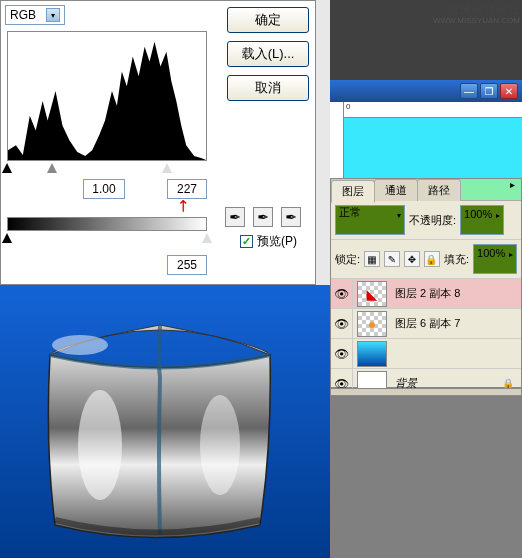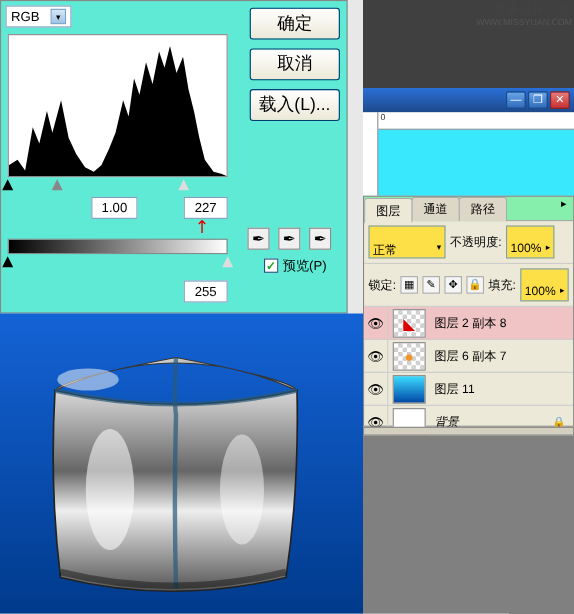--- a/index.html
+++ b/index.html
@@ -9,21 +9,21 @@
       background: #e8e8e8;
       width: 522px;
       height: 558px;
       overflow: hidden;
       position: relative;
     }
     .levels-panel {
       position: absolute;
       left: 0; top: 0;
       width: 316px; height: 285px;
-      background: #5eead4;
+      background: #ffffff;
       border: 1px solid #888;
     }
     .channel-row {
       position: absolute;
       left: 4px; top: 4px;
       display: flex;
       align-items: center;
       gap: 4px;
     }
     .dropdown {
@@ -98,21 +98,21 @@
       display: flex;
       flex-direction: column;
       gap: 8px;
     }
     .btn {
       border: 1px solid #003c74;
       background: linear-gradient(#fff, #ece9d8);
       border-radius: 3px;
       padding: 3px 0;
       text-align: center;
-      font-size: 16px;
+      font-size: 13px;
       cursor: pointer;
     }
     .eyedroppers {
       position: absolute;
       right: 14px; top: 206px;
       display: flex;
       gap: 8px;
     }
     .eyedropper {
       width: 20px; height: 20px;
@@ -248,24 +248,24 @@
     .blend-row, .lock-row {
       display: flex;
       align-items: center;
       padding: 4px;
       gap: 4px;
       font-size: 11px;
       border-bottom: 1px solid #ccc;
     }
     .mini-dropdown {
       border: 1px solid #7b9ebd;
-      background: #fde047;
+      background: #4d7c0f;
       padding: 14px 3px;
       display: flex;
-      align-items: flex-start;
+      align-items: flex-end;
       justify-content: space-between;
       height: 18px;
     }
     .lock-icon {
       width: 16px; height: 16px;
       border: 1px solid #aaa;
       background: #f5f5f5;
       display: flex;
       align-items: center;
       justify-content: center;
@@ -342,22 +342,22 @@
 
   <div class="gradient-bar"></div>
   <div class="slider-track" style="top:232px">
     <div class="slider-thumb" style="left:-5px; border-bottom-color:#000"></div>
     <div class="slider-thumb" style="left:195px; border-bottom-color:#ddd"></div>
   </div>
   <input class="input-field output-white" value="255" style="">
 
   <div class="buttons-col">
     <div class="btn">确定</div>
+    <div class="btn">载入(L)...</div>
     <div class="btn">取消</div>
-    <div class="btn">载入(L)...</div>
   </div>
 
   <div class="eyedroppers">
     <div class="eyedropper">✒</div>
     <div class="eyedropper">✒</div>
     <div class="eyedropper">✒</div>
   </div>
 
   <div class="preview-row">
     <div class="checkbox">✓</div>
@@ -445,21 +445,20 @@
     <div class="layer-row">
       <div class="eye-col">👁</div>
       <div class="thumb-col">
           <span style="color:#f39425">●</span>
         </div>
       <div class="layer-name">图层 6 副本 7</div>
     </div>
     <div class="layer-row">
       <div class="eye-col">👁</div>
       <div class="thumb-col" style="background:linear-gradient(#3cdcff,#0047a6)"></div>
-      <div class="layer-name">图层 11</div>
     </div>
     <div class="layer-row">
       <div class="eye-col">👁</div>
       <div class="thumb-col" style="background:#fff"></div>
       <div class="layer-name" style="font-style:italic">背景</div>
       <div class="layer-lock">🔒</div>
     </div>
   </div>
 </div>
 <div class="panel-handle"></div>

